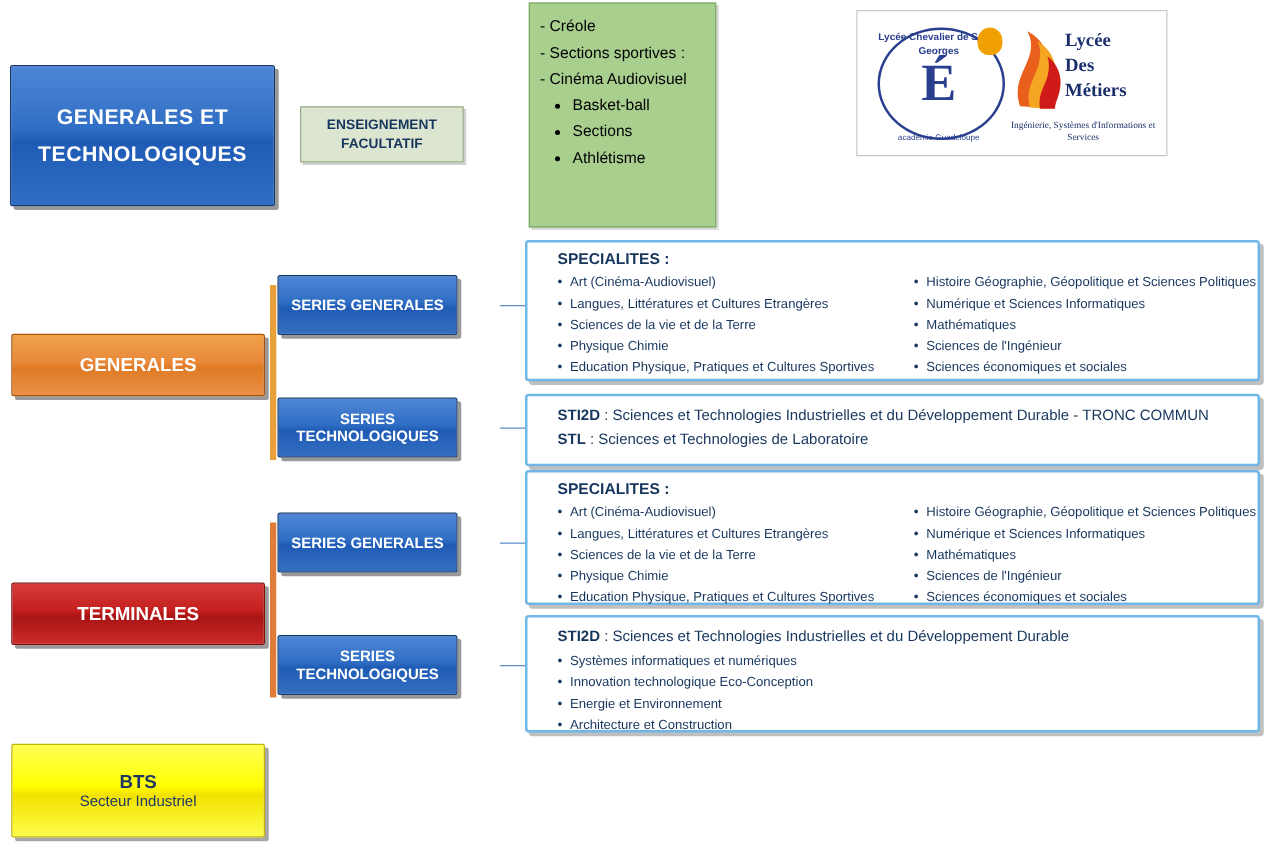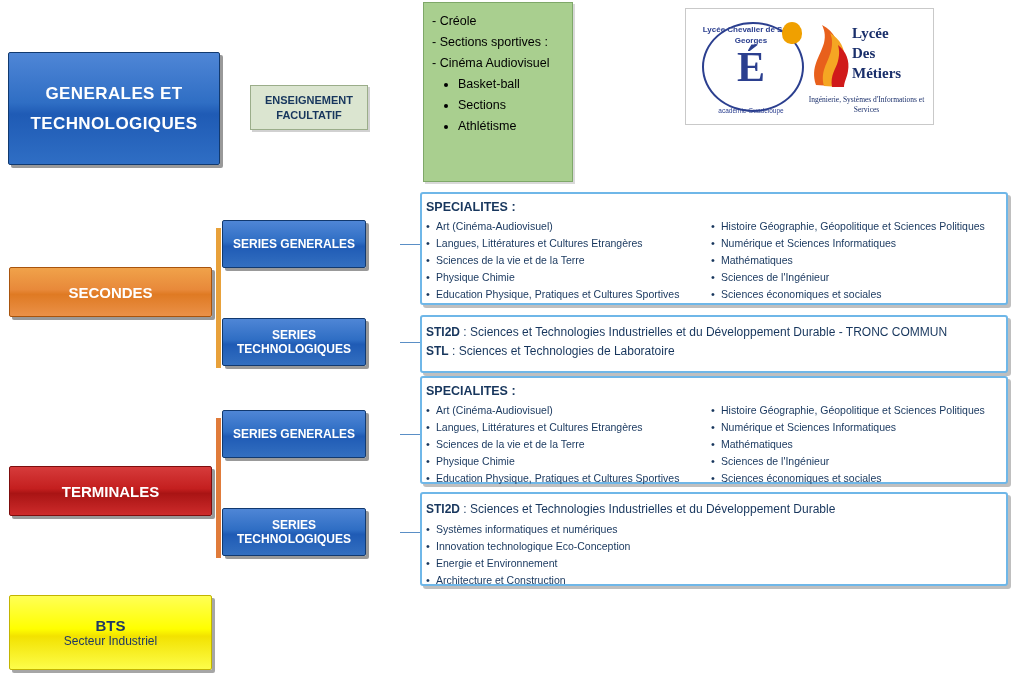--- a/index.html
+++ b/index.html
@@ -39,21 +39,21 @@
     font-size: 17px;
     line-height: 30px;
     letter-spacing: .4px;
     border-radius: 2px;
     box-shadow: 3px 3px 0 rgba(0,0,0,0.40);
     flex-direction: column;
   }
 
   
   .enseignement {
-    left: 250px; top: 85px; width: 118px; height: 45px;
+    left: 240px; top: 85px; width: 131px; height: 45px;
     background: #dbe5d0;
     border: 1px solid #9bad8a;
     color: #17365d;
     font-weight: bold;
     font-size: 11px;
     line-height: 15px;
     flex-direction: column;
     box-shadow: 2px 2px 0 rgba(0,0,0,0.18);
   }
 
@@ -136,21 +136,21 @@
   .st1 { left: 222px; top: 318px; }
   .sg2 { left: 222px; top: 410px; }
   .st2 { left: 222px; top: 508px; }
 
   
   .panel {
     background: #ffffff;
     border: 2px solid #6fb7e8;
     border-radius: 3px;
     box-shadow: 3px 3px 0 rgba(0,0,0,0.25);
-    padding: 6px 4px;
+    padding: 6px 24px;
     color: #17365d;
     font-size: 11px;
   }
   .panel .ttl {
     font-weight: bold;
     font-size: 12.5px;
     margin-bottom: 4px;
   }
   .cols {
     display: flex;
@@ -300,21 +300,21 @@
       <div class="lm-text">
         <div>Lycée</div>
         <div>Des</div>
         <div>Métiers</div>
       </div>
       <div class="lm-sub">Ingénierie, Systèmes d'Informations et Services</div>
     </div>
   </div>
 
   <div class="abs level-label premieres">
-    <span>SECONDES</span>
+    <span>GENERALES</span>
   </div>
 
   <div class="abs" style="left:216px; top:228px; width:5px; height:140px; background:#e8a13a;"></div>
 
   <div class="abs series-btn sg1">
     <span>SERIES GENERALES</span>
   </div>
   <div class="abs series-btn st1">
     <span>SERIES</span>
     <span>TECHNOLOGIQUES</span>

